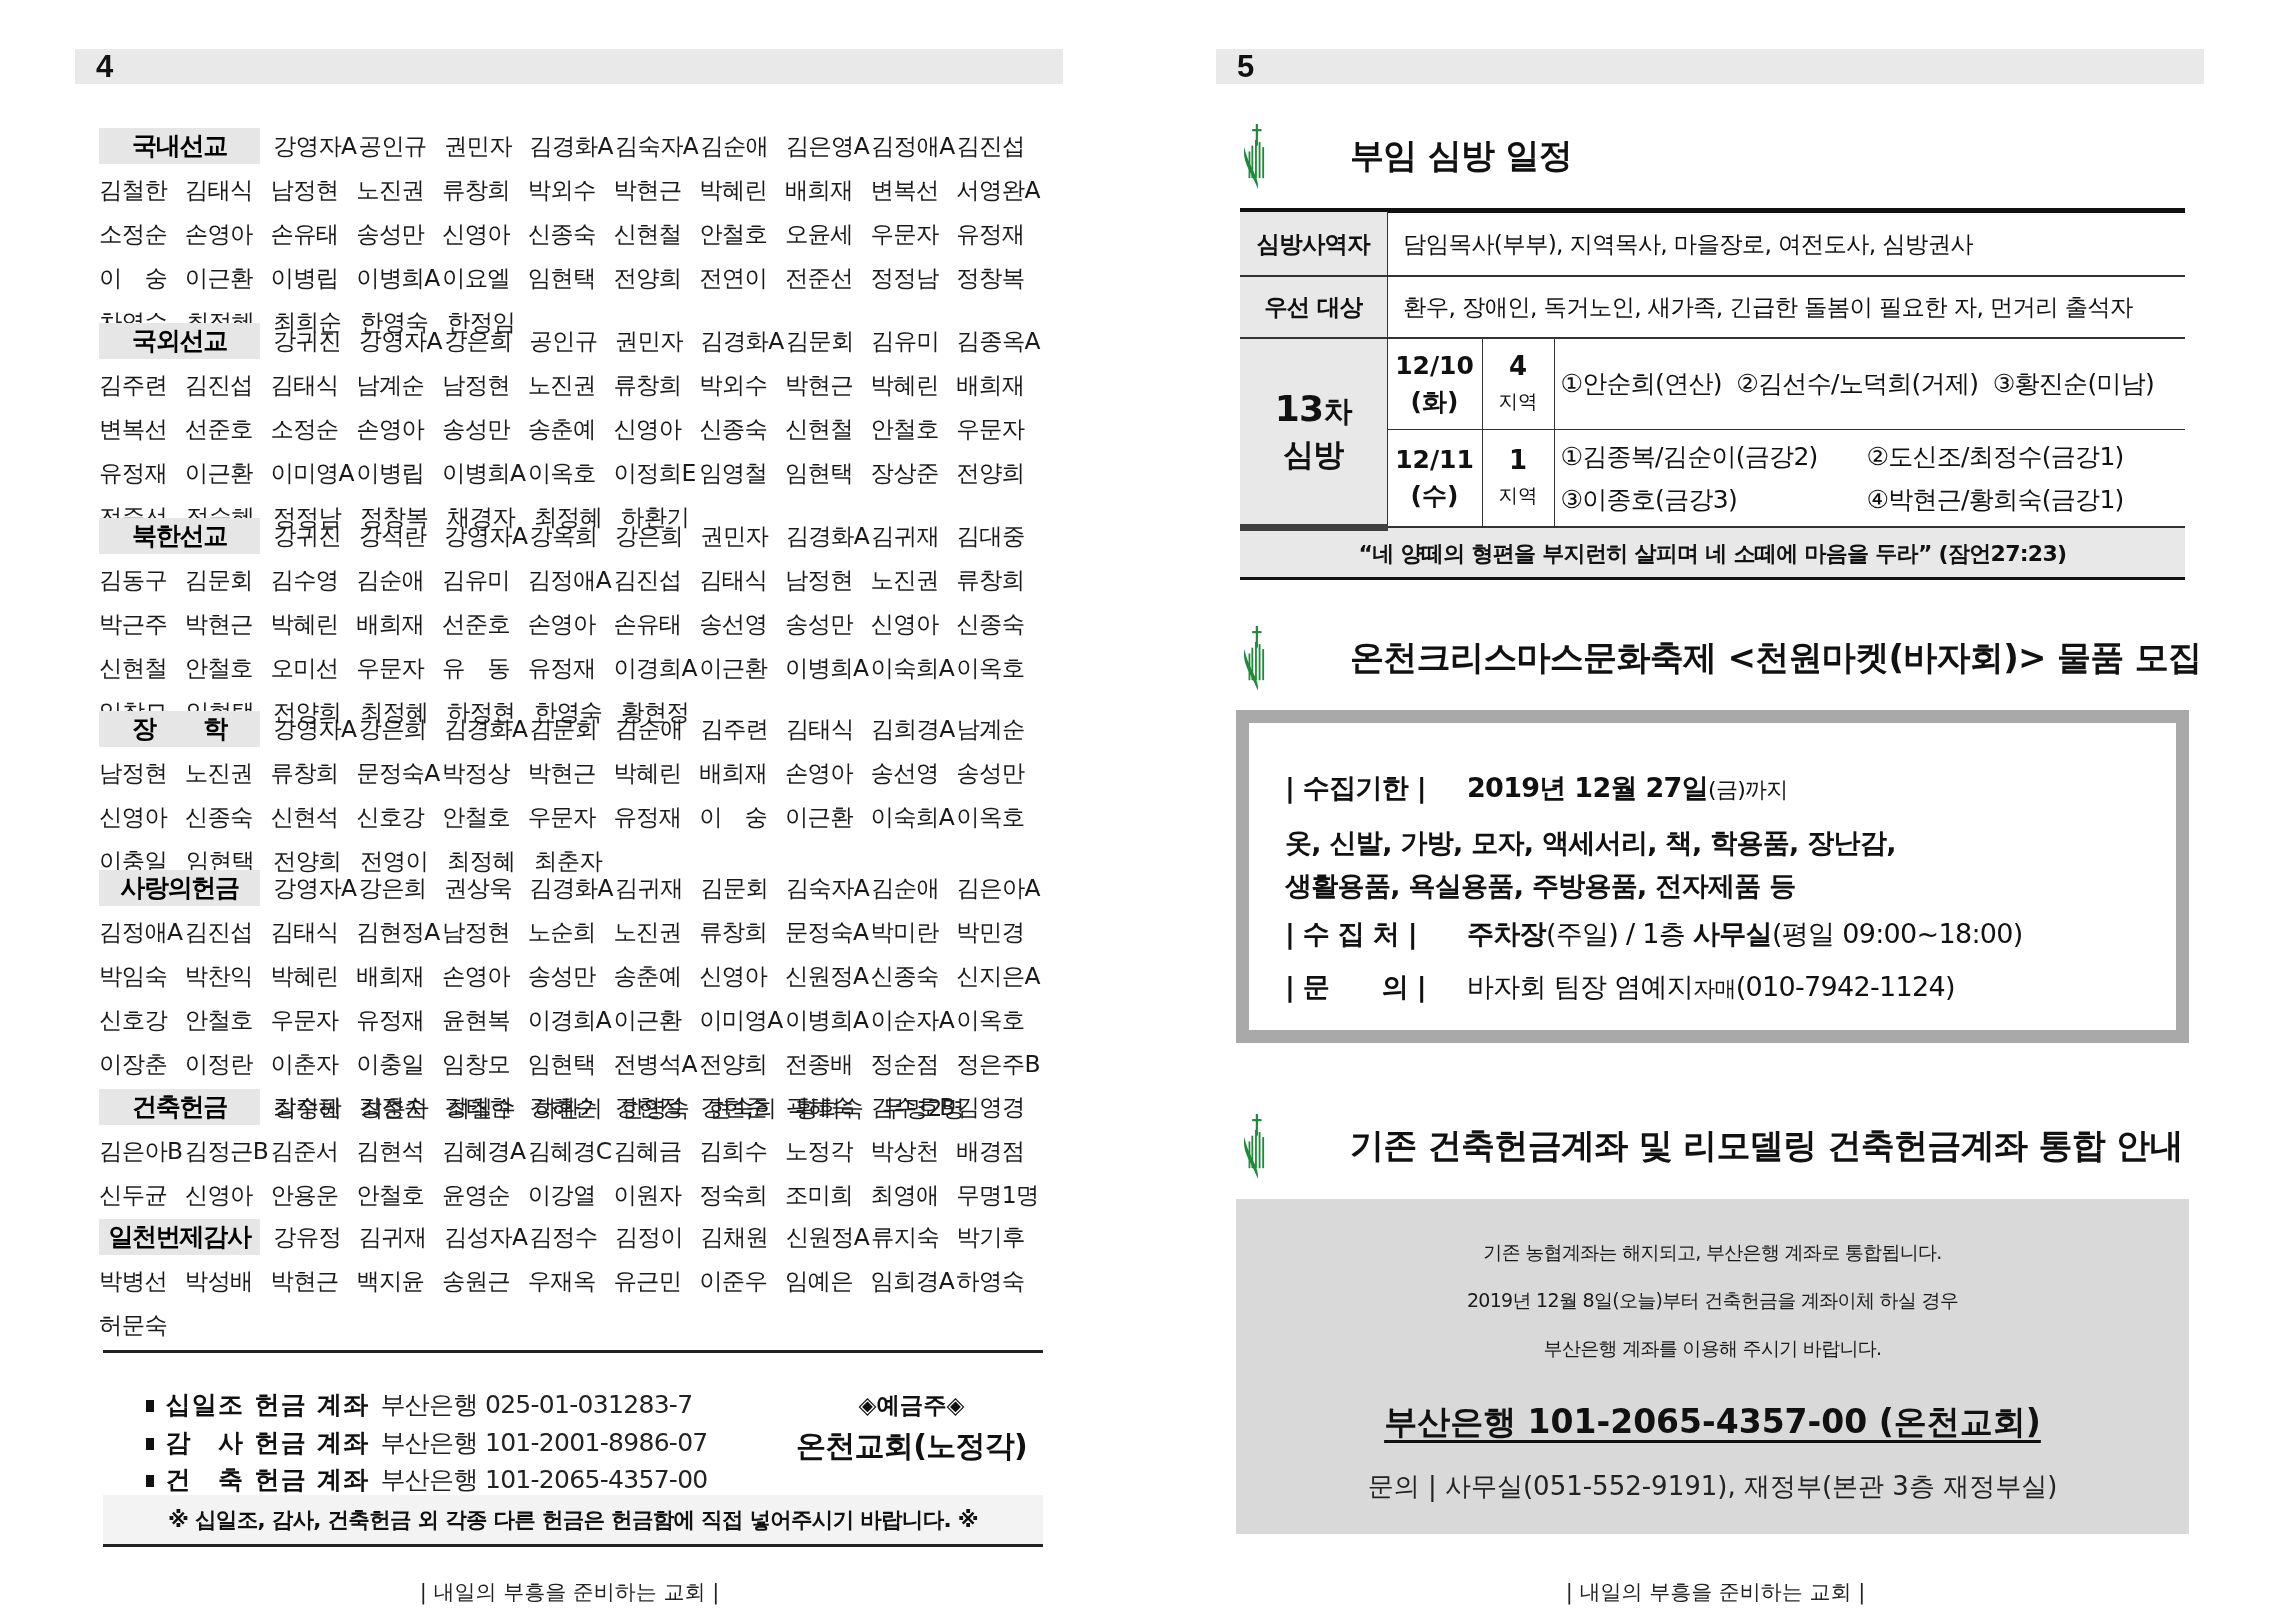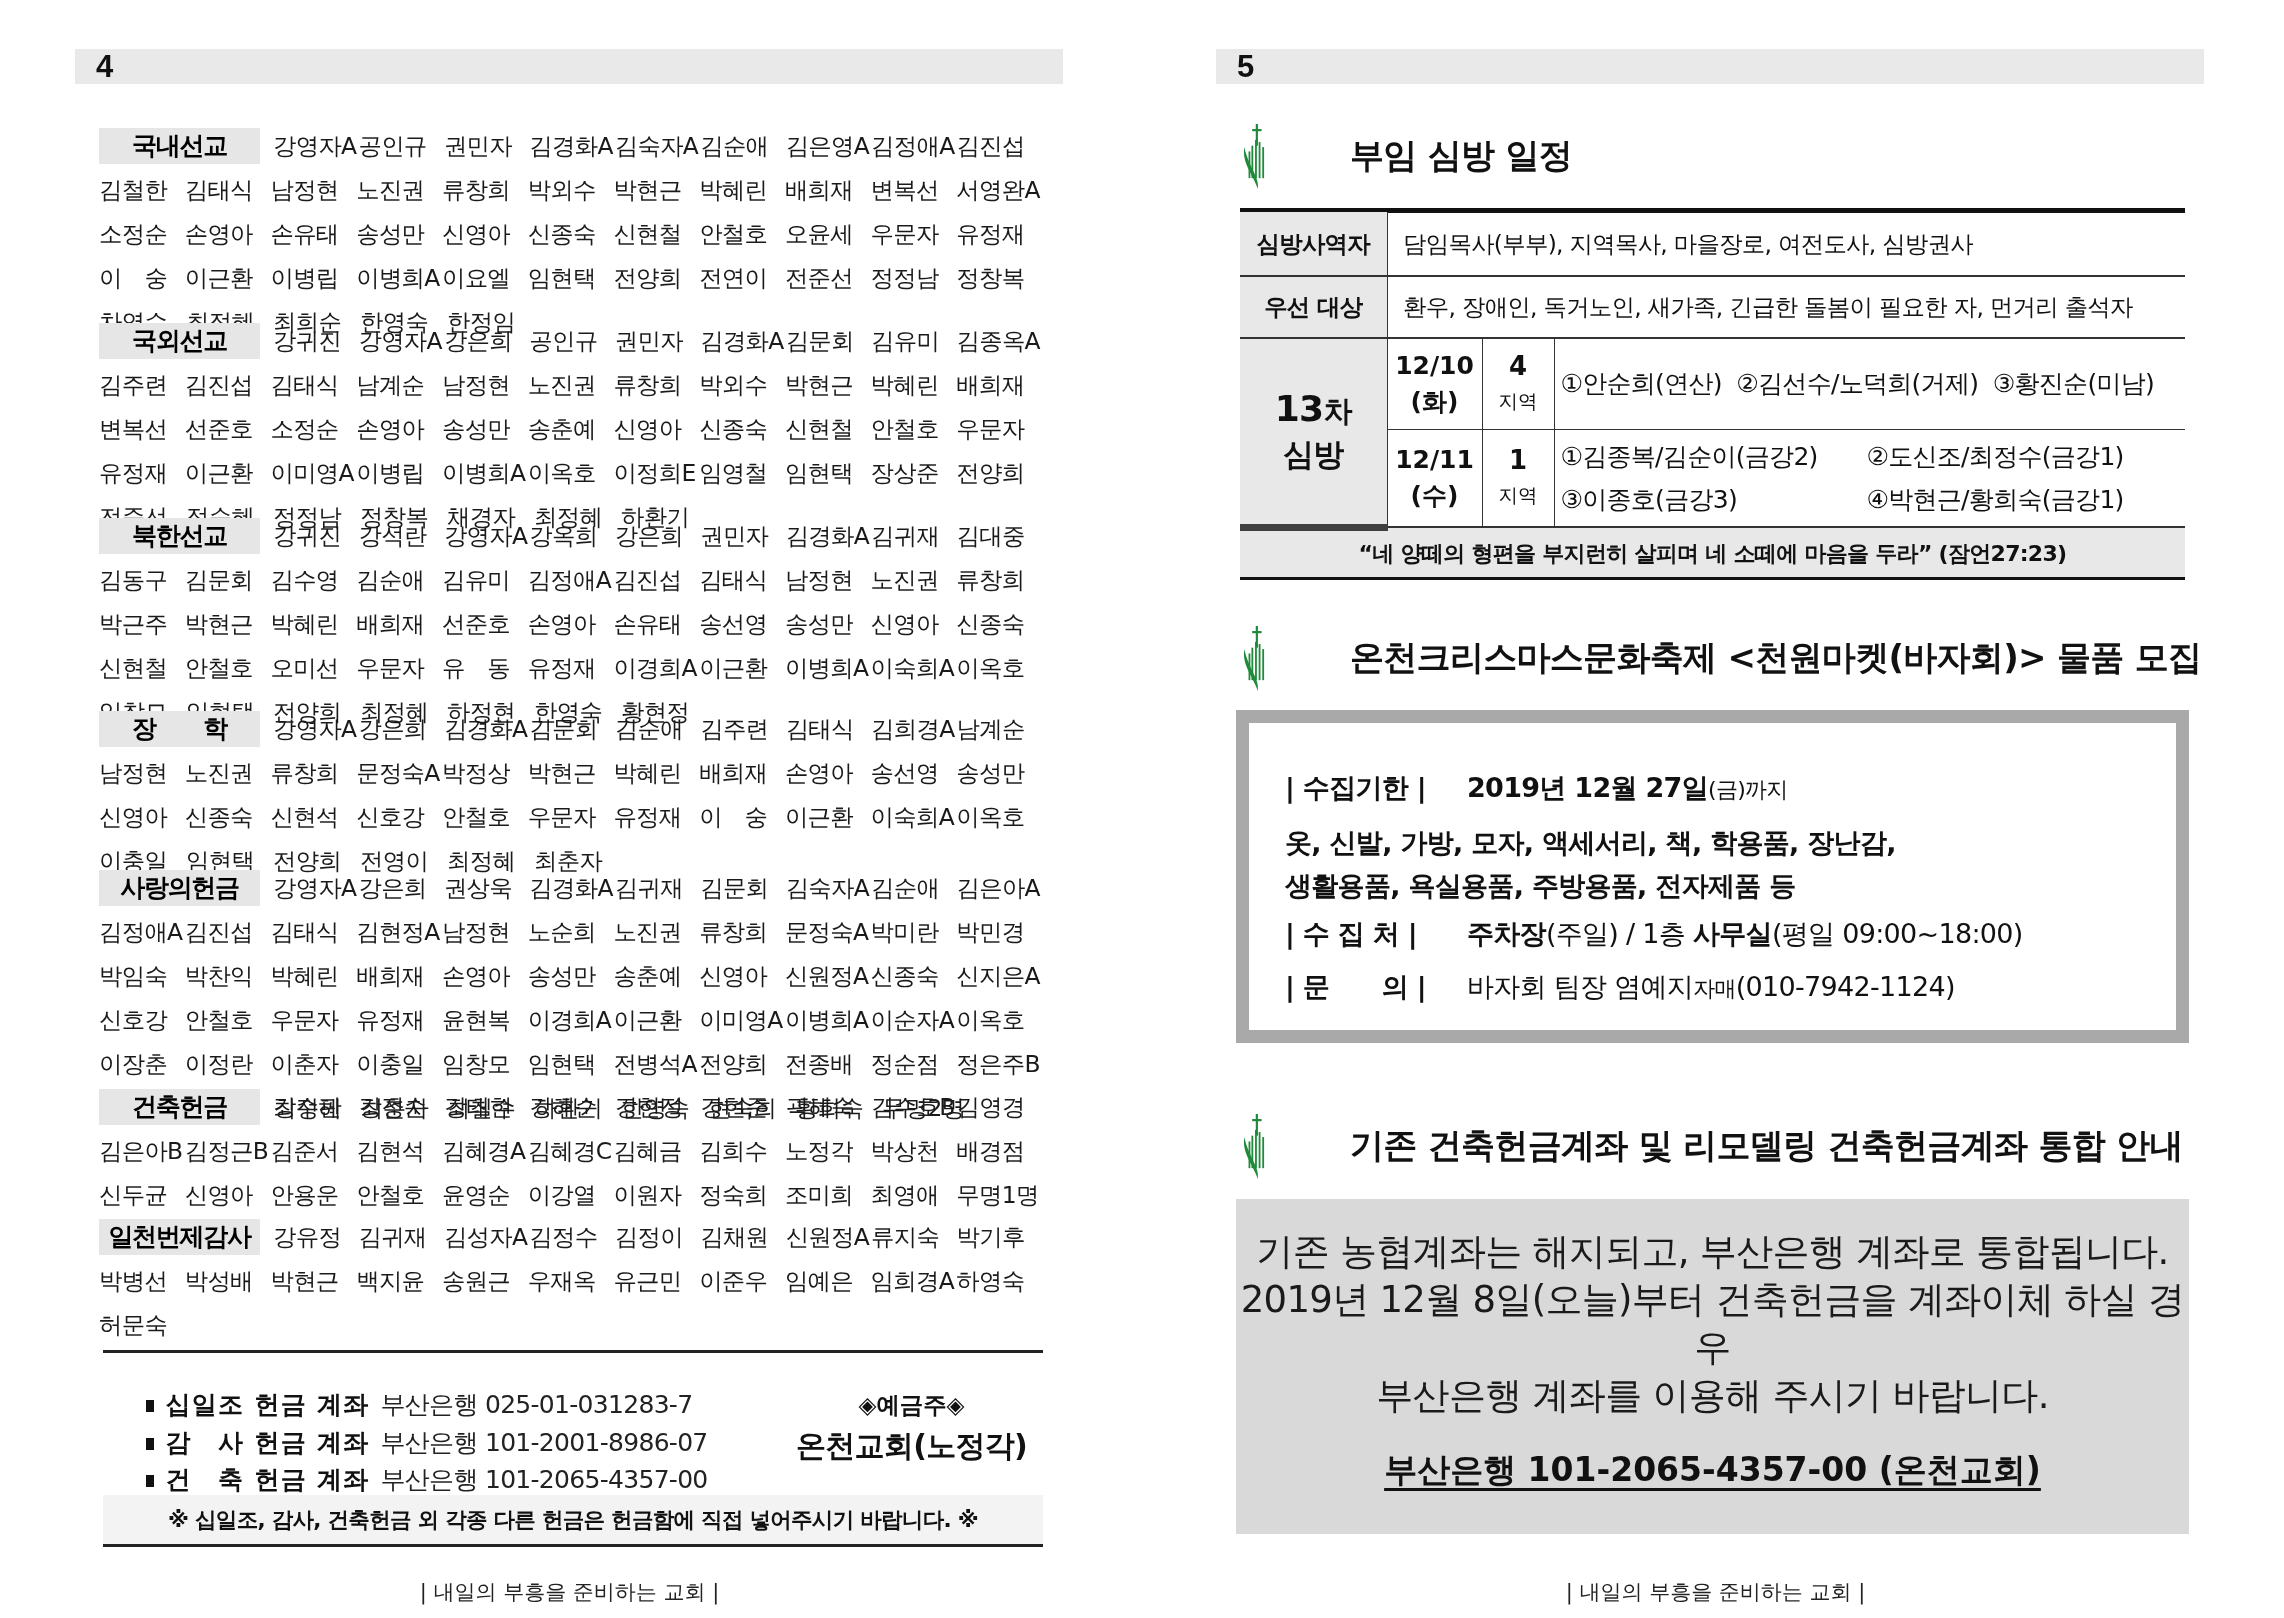--- a/index.html
+++ b/index.html
@@ -57,21 +57,21 @@
   .bazaar { position: absolute; left: 1236px; top: 710px; width: 953px; height: 333px; background: #a9a9a9; padding: 13px; }
   .bazaar .inner { width: 100%; height: 100%; background: #fff; padding: 38px 0 0 36px; }
   .bz-row { display: flex; font-size: 27px; line-height: 53px; white-space: nowrap; }
   .bz-row .lab { font-weight: 700; width: 182px; flex: 0 0 182px; letter-spacing: -0.7px; }
   .bz-row .val { font-weight: 400; letter-spacing: -0.7px; }
   .bz-row .val b { font-weight: 700; }
   .bz-row .val .small { font-size: 22px; }
   .bz-row.two .val { line-height: 43px; padding-top: 5.2px; }
 
   .notice-box { position: absolute; left: 1236px; top: 1199px; width: 953px; height: 335px; background: #d9d9d9; text-align: center; }
-  .notice-box .p { font-size: 37px; line-height: 48px; letter-spacing: -0.7px; color: #1a1a1a; }
+  .notice-box .p { font-size: 19px; line-height: 48px; letter-spacing: -0.7px; color: #1a1a1a; }
   .notice-box .acct-big { margin-top: 26px; font-size: 33px; font-weight: 700; text-decoration: underline; text-underline-offset: 6.5px; line-height: 48px; }
   .notice-box .contact { margin-top: 21px; font-size: 26px; line-height: 39px; color: #222; }
 </style>
 </head>
 <body>
 
 <div id="hdr-left" class="page-header">
   <span class="num">4</span>
 </div>
 
@@ -593,16 +593,17 @@
   </svg>
   <span class="txt">기존 건축헌금계좌 및 리모델링 건축헌금계좌 통합 안내</span>
 </div>
 
 <div class="notice-box">
   <div style="height:29px;"></div>
   <div class="p">기존 농협계좌는 해지되고, 부산은행 계좌로 통합됩니다.</div>
   <div class="p">2019년 12월 8일(오늘)부터 건축헌금을 계좌이체 하실 경우</div>
   <div class="p">부산은행 계좌를 이용해 주시기 바랍니다.</div>
   <div class="acct-big">부산은행  101-2065-4357-00 (온천교회)</div>
+  <div class="contact">문의 | 사무실(051-552-9191), 재정부(본관 3층 재정부실)</div>
 </div>
 
 <div class="footer" style="left:1520px;">| 내일의 부흥을 준비하는 교회 |</div>
 
 
 </body></html>

